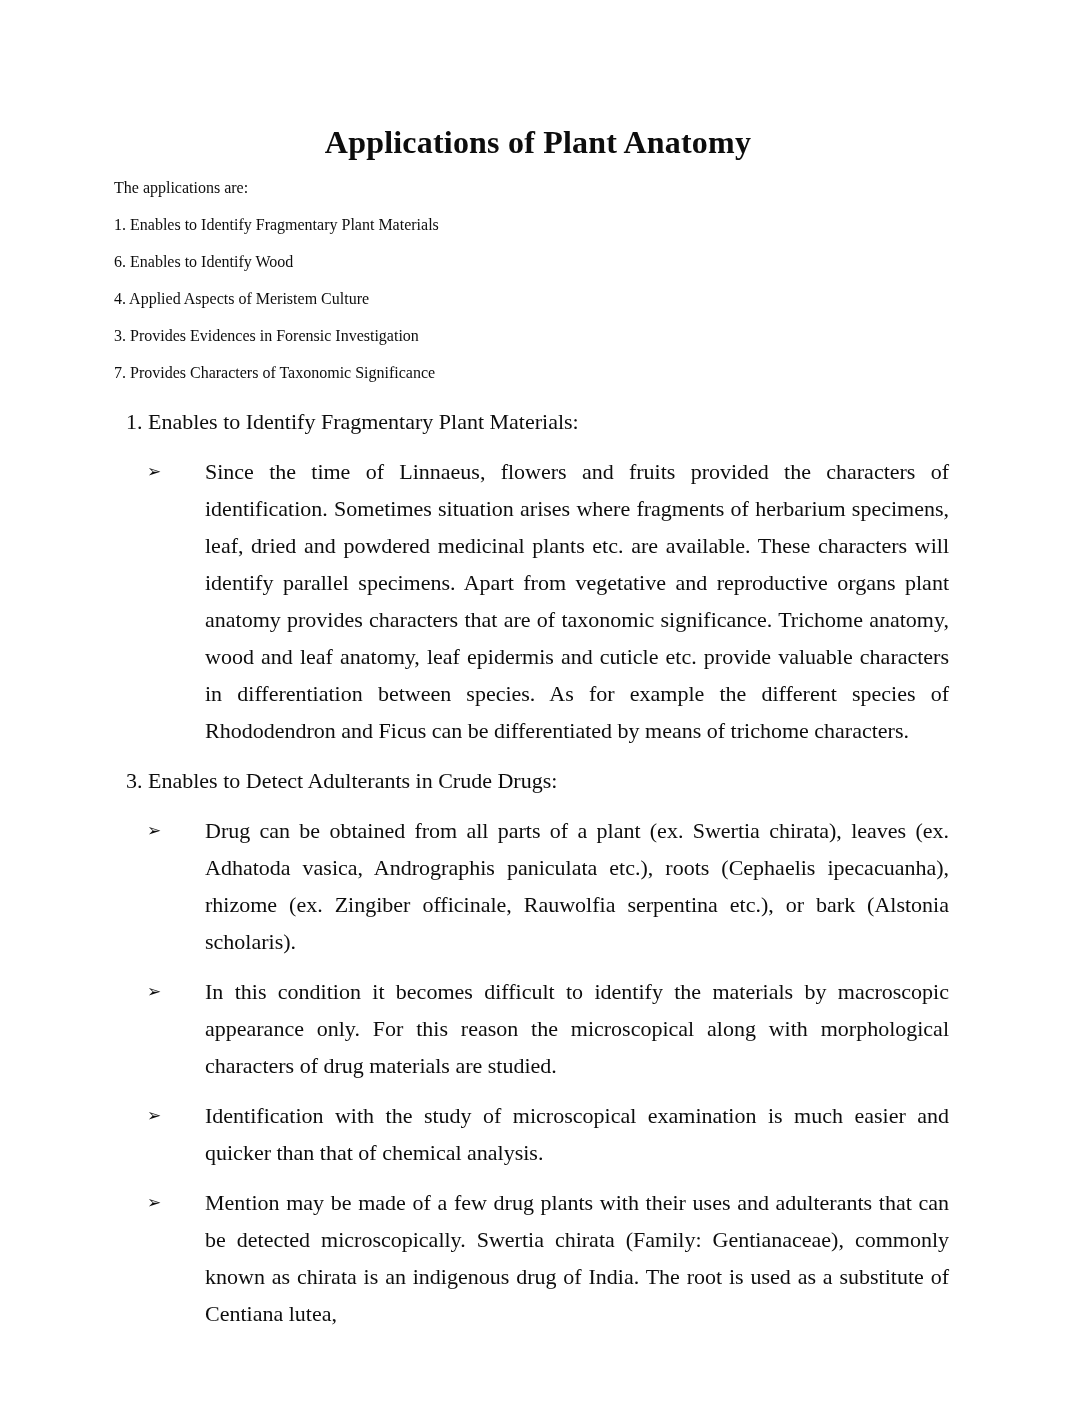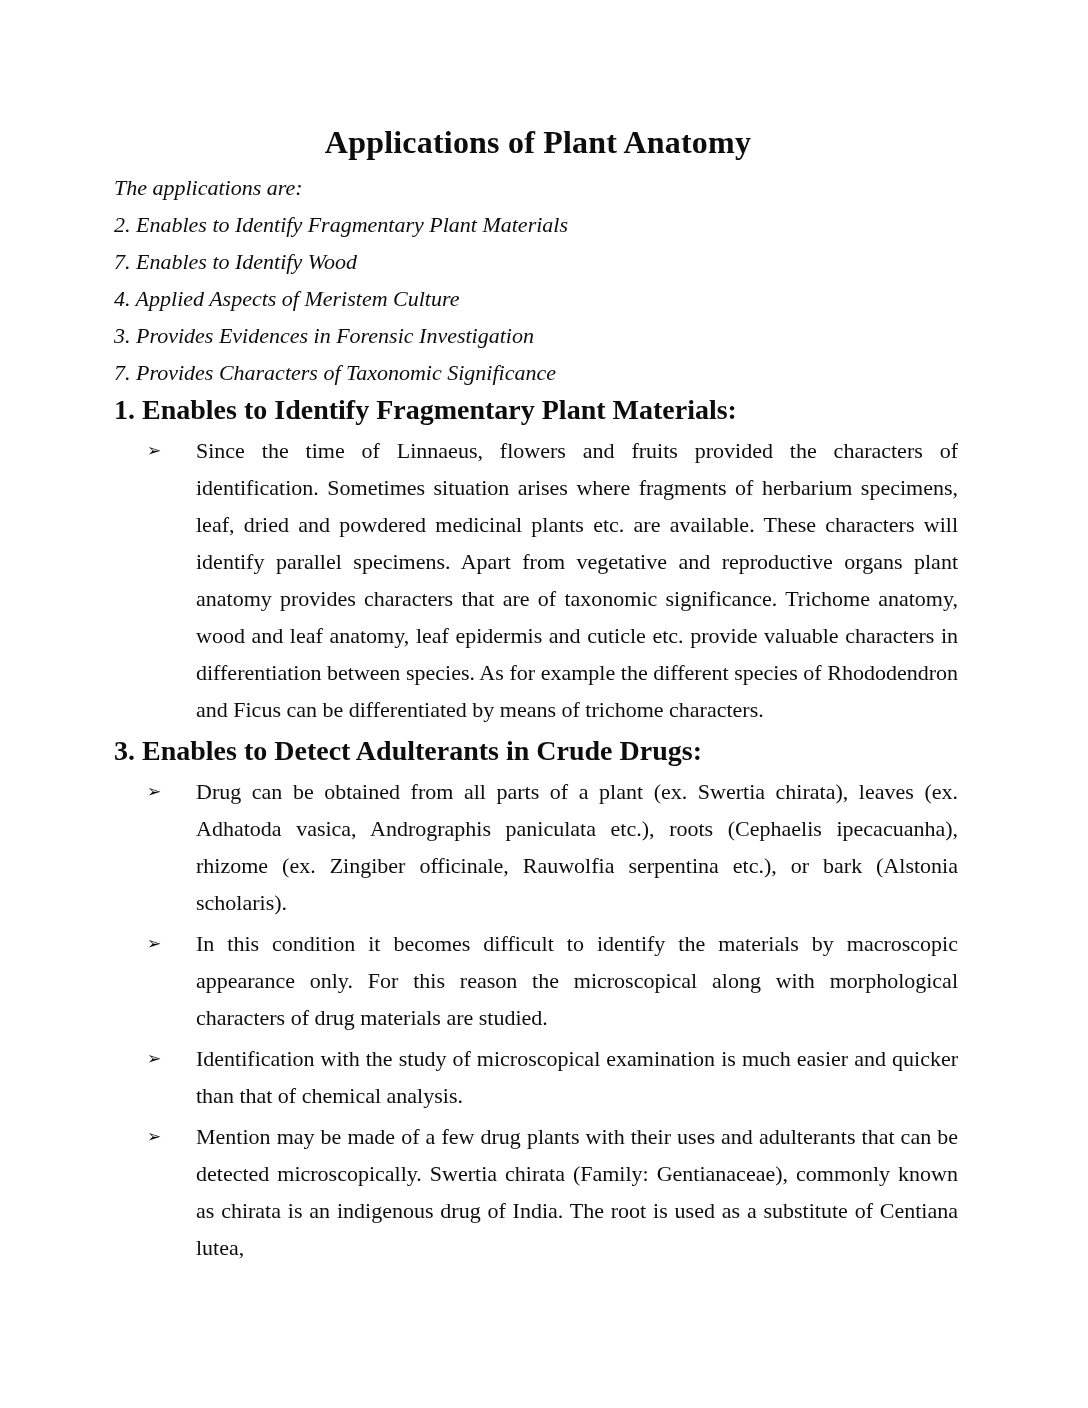--- a/index.html
+++ b/index.html
@@ -23,66 +23,65 @@
   }
   .title {
     font-size: 32px;
     line-height: 42px;
     font-weight: bold;
     text-align: center;
     margin: 0 0 6px 0;
     letter-spacing: 0.2px;
   }
   .line {
-    font-size: 22px;
+    font-size: 16px;
     line-height: 37px;
     margin: 0;
     text-align: left;
-    font-style: italic;
   }
   .indent-sm {
     padding-left: 7px;
   }
   .heading {
-    font-size: 28px;
+    font-size: 22px;
     line-height: 37px;
-    font-weight: bold;
-    margin: 0;
+    font-weight: normal;
+    margin: 12px;
   }
   .bullet {
     position: relative;
     padding-left: 78px;
   }
   .bullet .marker {
     position: absolute;
     left: 33px;
     top: 0;
     font-size: 17px;
     line-height: 37px;
     font-family: "DejaVu Sans", sans-serif;
     color: #0d0d0d;
   }
   .btext {
     font-size: 22px;
     line-height: 37px;
-    margin: 4px;
+    margin: 13px;
     text-align: justify;
   }
 </style>
 </head>
 <body>
 
 <div class="page">
 
   <h1 class="title">Applications of Plant Anatomy</h1>
 
   <p class="line">The applications are:</p>
 
-  <p class="line">2. Enables to Identify Fragmentary Plant Materials</p>
-  <p class="line">7. Enables to Identify Wood</p>
+  <p class="line">1. Enables to Identify Fragmentary Plant Materials</p>
+  <p class="line">6. Enables to Identify Wood</p>
   <p class="line">4. Applied Aspects of Meristem Culture</p>
   <p class="line">3. Provides Evidences in Forensic Investigation</p>
   <p class="line">7. Provides Characters of Taxonomic Significance</p>
 
   <h2 class="heading">1. Enables to Identify Fragmentary Plant Materials:</h2>
 
   <div class="bullet">
     <span class="marker">➢</span>
     <p class="btext">Since the time of Linnaeus, flowers and fruits provided the characters of identification. Sometimes situation arises where fragments of herbarium specimens, leaf, dried and powdered medicinal plants etc. are available. These characters will identify parallel specimens. Apart from vegetative and reproductive organs plant anatomy provides characters that are of taxonomic significance. Trichome anatomy, wood and leaf anatomy, leaf epidermis and cuticle etc. provide valuable characters in differentiation between species. As for example the different species of Rhododendron and Ficus can be differentiated by means of trichome characters.</p>
   </div>

